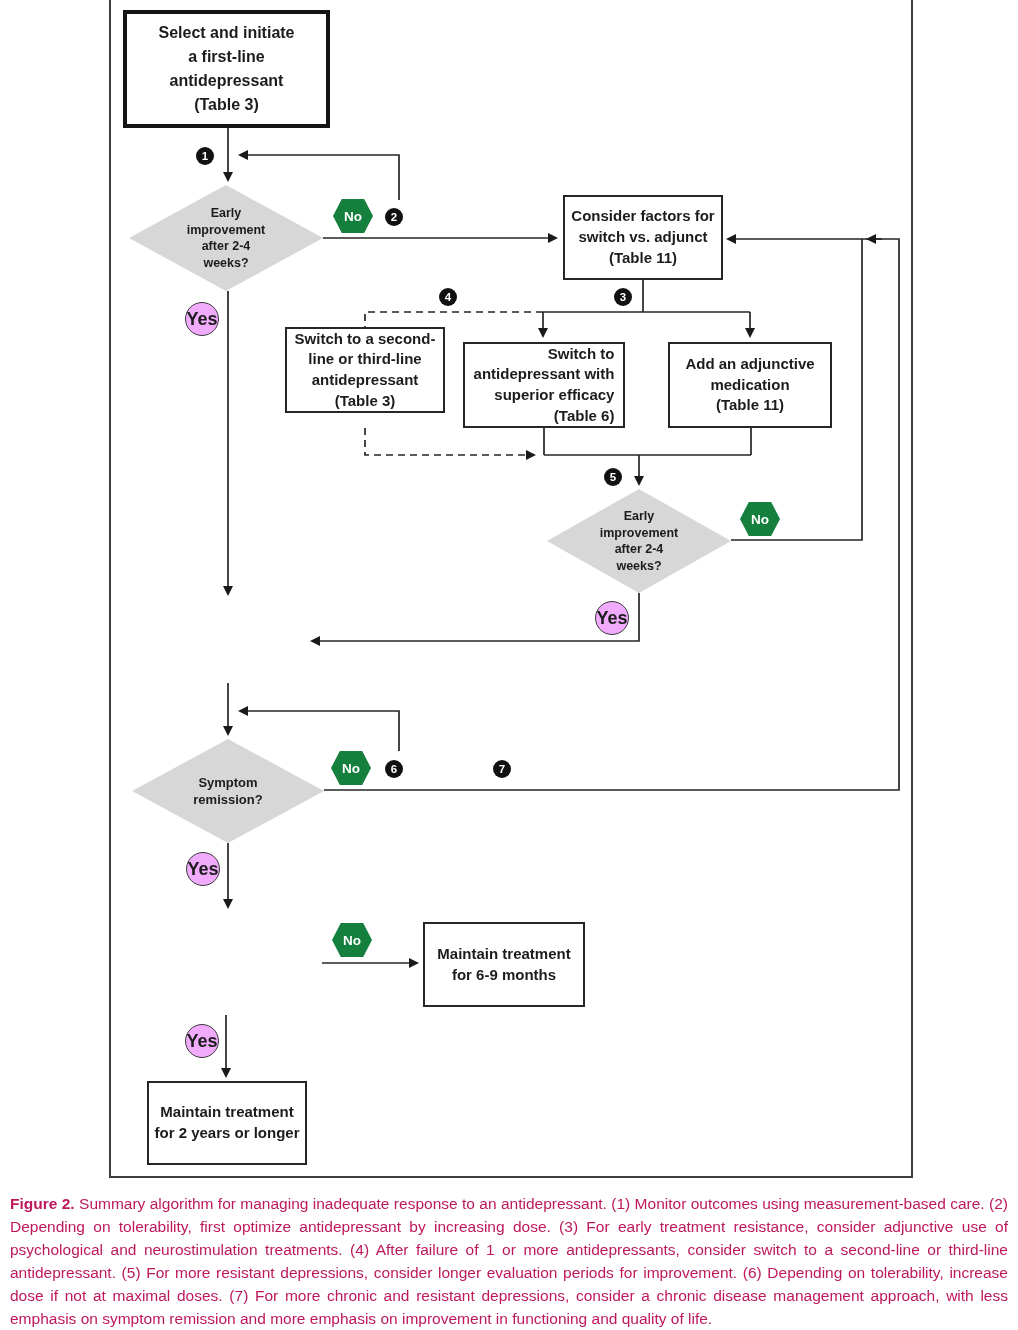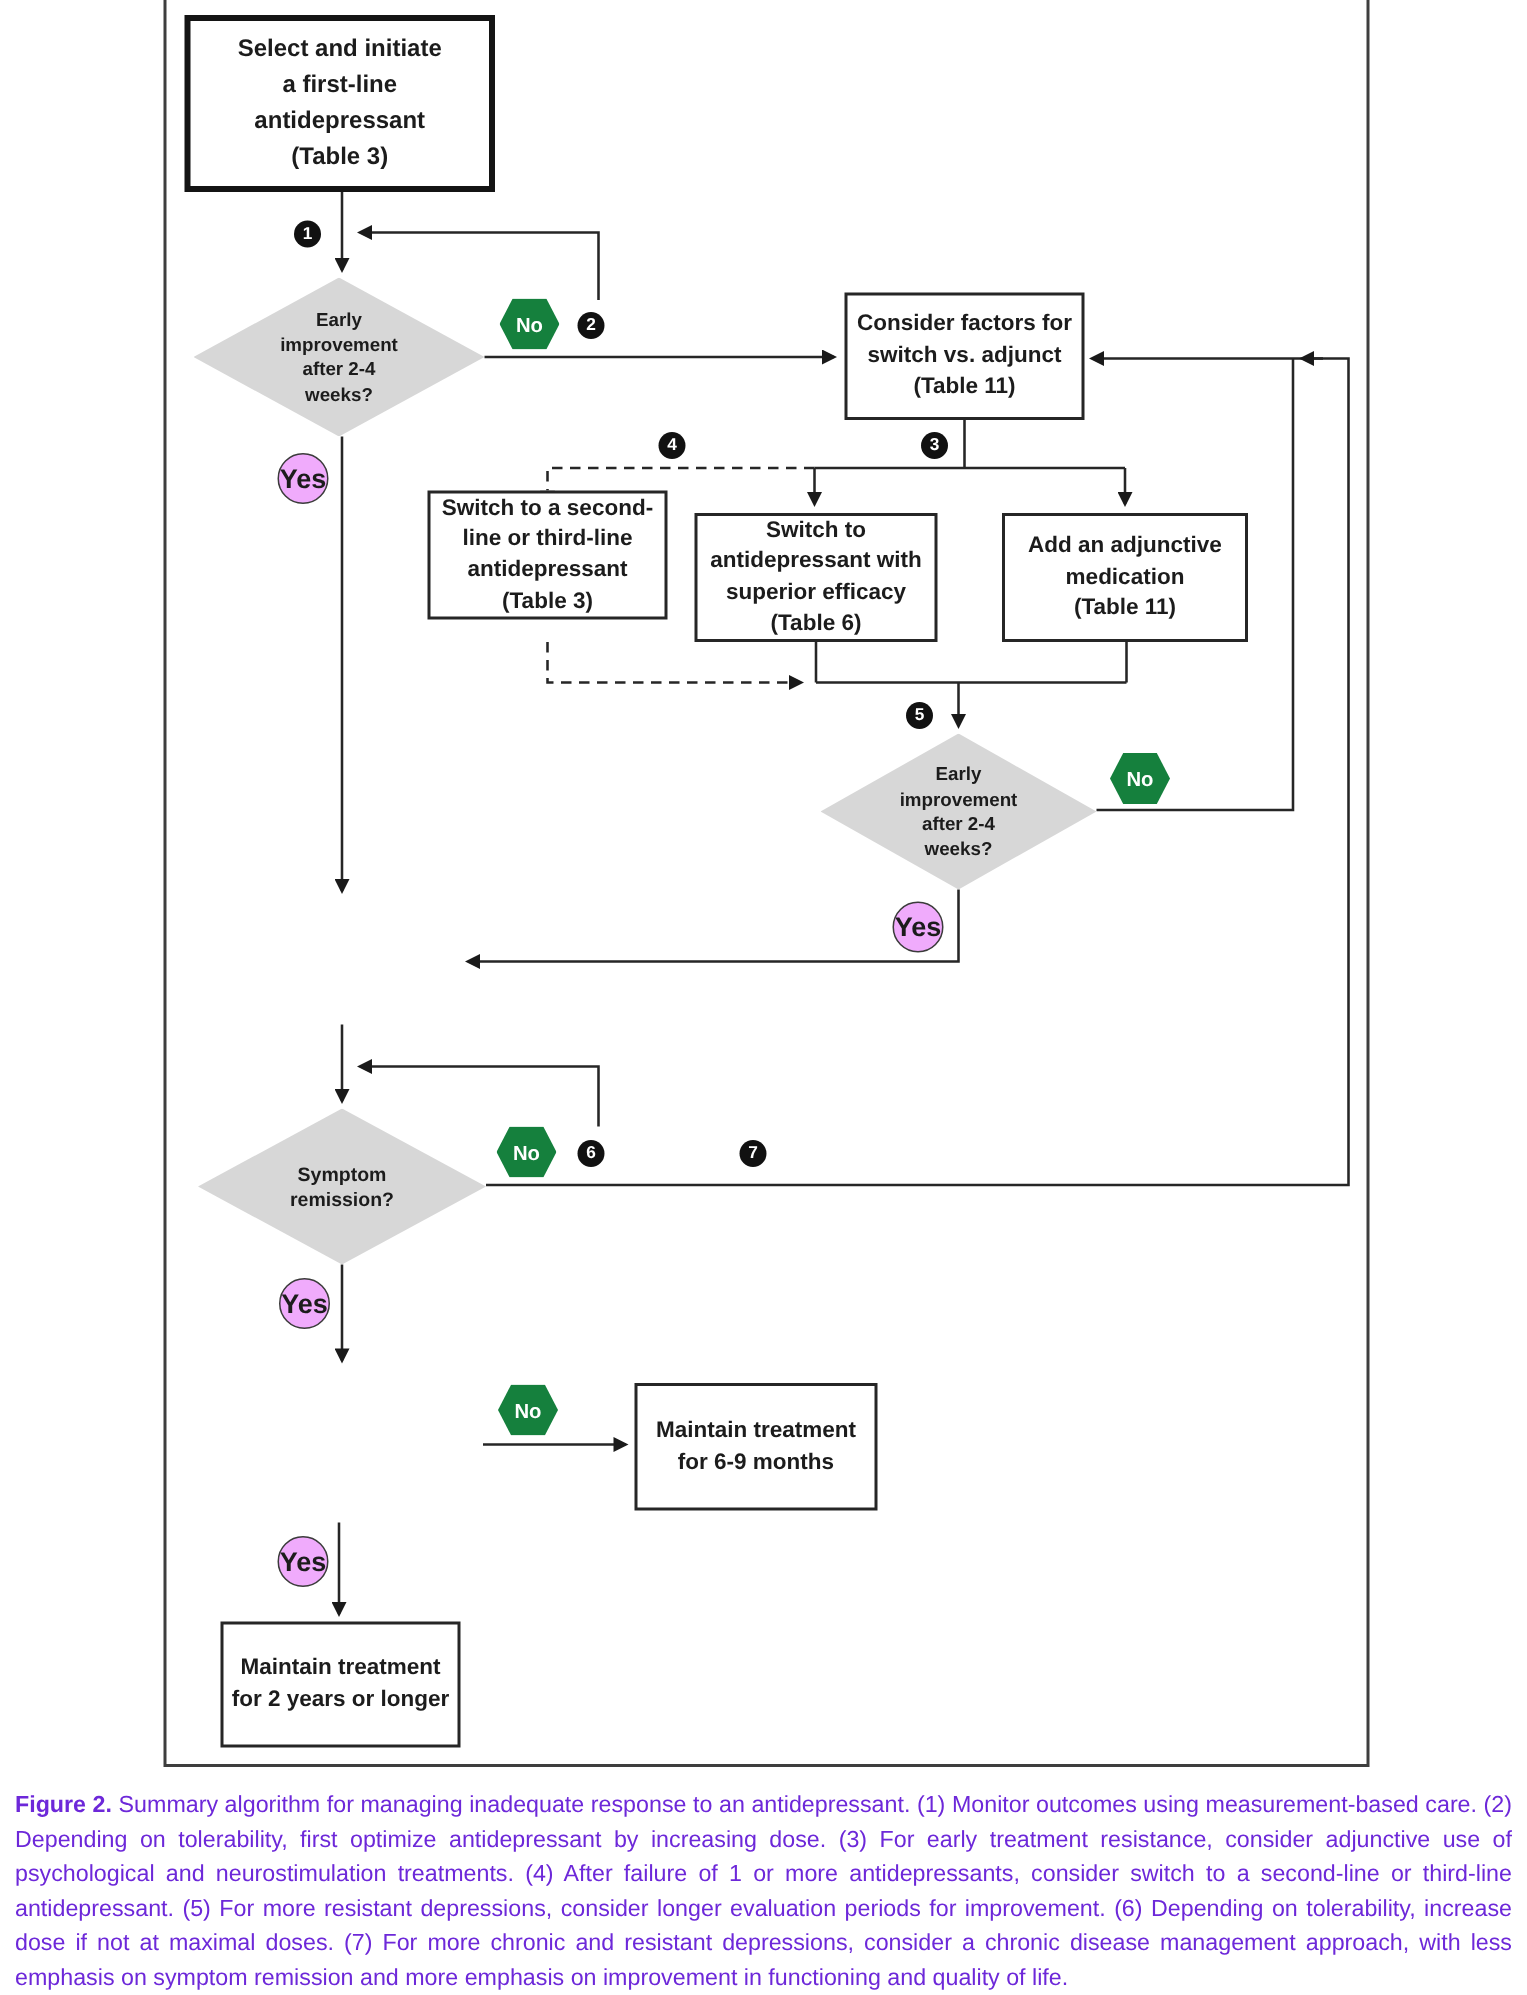--- a/index.html
+++ b/index.html
@@ -29,21 +29,21 @@
     clip-path:polygon(22% 0%,78% 0%,100% 50%,78% 100%,22% 100%,0% 50%);
   }
   .yes{
     background:#f0abfc;border:1.7px solid #3b3b3b;border-radius:50%;font-size:18px;
   }
   .badge{
     background:#111111;color:#ffffff;border-radius:50%;font-size:11.5px;
   }
   .caption{
     position:absolute;left:10px;top:1192px;width:998px;margin:0;
-    font-size:15.5px;line-height:23px;text-align:justify;color:#6d28d9;
+    font-size:15.5px;line-height:23px;text-align:justify;color:#be185d;
   }
   .caption b{font-weight:700;}
 </style>
 </head>
 <body>
 
 <div class="page">
   <div class="chart">
 
     <div class="frame"></div>
@@ -91,21 +91,21 @@
 (Table 11)</span>
     </div>
 
     <div class="node box" style="left:285px;top:327px;width:160px;height:86px;">
       <span>Switch to a second-
 line or third-line
 antidepressant
 (Table 3)</span>
     </div>
 
-    <div class="node box" style="left:463px;top:342px;width:162px;height:86px;">
+    <div class="node box" style="left:463px;top:342px;width:162px;height:86px;text-align:right;">
       <span>Switch to
 antidepressant with
 superior efficacy
 (Table 6)</span>
     </div>
 
     <div class="node box" style="left:668px;top:342px;width:164px;height:86px;">
       <span>Add an adjunctive
 medication
 (Table 11)</span>

